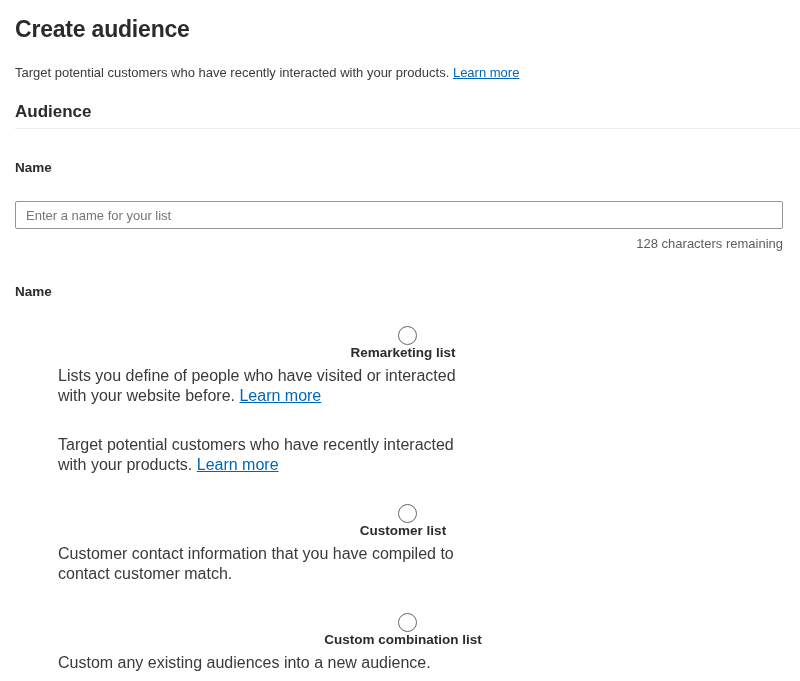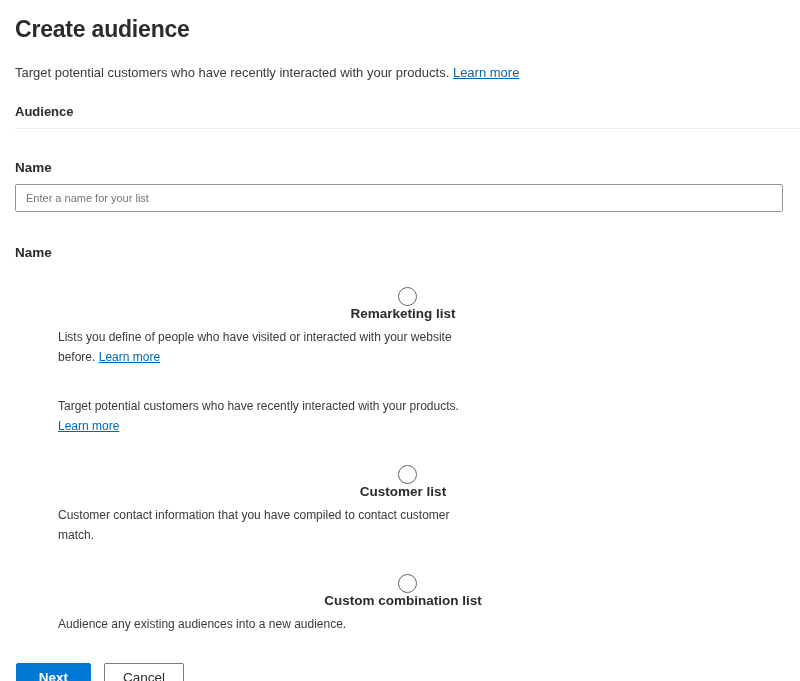--- a/index.html
+++ b/index.html
@@ -26,21 +26,21 @@
     line-height: 16px;
     color: #3b3a39;
   }
   a.link {
     color: #0067b8;
     text-decoration: underline;
     cursor: pointer;
   }
   .section-heading {
     margin-top: 22px;
-    font-size: 13px;
+    font-size: 17px;
     line-height: 18px;
     font-weight: 700;
     color: #2b2b2b;
   }
   .divider {
     border: none;
     border-top: 1px solid #ececec;
     margin-top: 7px;
     margin-right: -17px; 
   }
@@ -48,27 +48,27 @@
   .field-label {
     display: block;
     margin-top: 31px;
     font-size: 13.5px;
     font-weight: 700;
     color: #2b2b2b;
   }
   .name-input {
     display: block;
     width: 100%;
-    margin-top: 9px;
+    margin-top: 26px;
     height: 28px;
     border: 1px solid #979593;
     border-radius: 2px;
     padding: 0 10px;
     font-family: "Liberation Sans", sans-serif;
-    font-size: 11px;
+    font-size: 13px;
     color: #323130;
     outline: none;
   }
   .name-input::placeholder { color: #767676; opacity: 1; }
   .char-count {
     margin-top: 7px;
     text-align: right;
     font-size: 13px;
     color: #605e5c;
   }
@@ -108,21 +108,21 @@
     margin-left: 8px;
     font-size: 13.5px;
     font-weight: 700;
     color: #2b2b2b;
     cursor: pointer;
   }
   .option-desc {
     margin-left: 43px;
     margin-top: 6px;
     max-width: 420px;
-    font-size: 12px;
+    font-size: 16px;
     line-height: 20px;
     color: #3b3a39;
   }
 
   .actions {
     margin-top: 26px;
     display: flex;
     align-items: center;
   }
   .btn {
@@ -158,20 +158,21 @@
   <p class="subtitle">
     <span>Target potential customers who have recently interacted with your products.</span>
     <a class="link">Learn more</a>
   </p>
 
   <h2 class="section-heading">Audience</h2>
   <hr class="divider">
 
   <label class="field-label">Name</label>
   <input class="name-input" type="text" placeholder="Enter a name for your list" style="">
+  <div class="char-count">128 characters remaining</div>
 
   <label class="field-label type-label">Name</label>
 
   <div class="option">
     <div class="option-row">
       <span class="radio"></span>
       <span class="option-label">Remarketing list</span>
     </div>
     <div class="option-desc">
       <span>Lists you define of people who have visited or interacted with your website before.</span>
@@ -195,21 +196,21 @@
       <span>Customer contact information that you have compiled to contact customer match.</span>
     </div>
   </div>
 
   <div class="option">
     <div class="option-row">
       <span class="radio"></span>
       <span class="option-label">Custom combination list</span>
     </div>
     <div class="option-desc">
-      <span>Audience any existing audiences into a new audience.</span>
+      <span>Custom any existing audiences into a new audience.</span>
     </div>
   </div>
 
   <div class="actions">
     <button class="btn btn-primary">Next</button>
     <button class="btn btn-secondary">Cancel</button>
   </div>
 
 </div>
 

